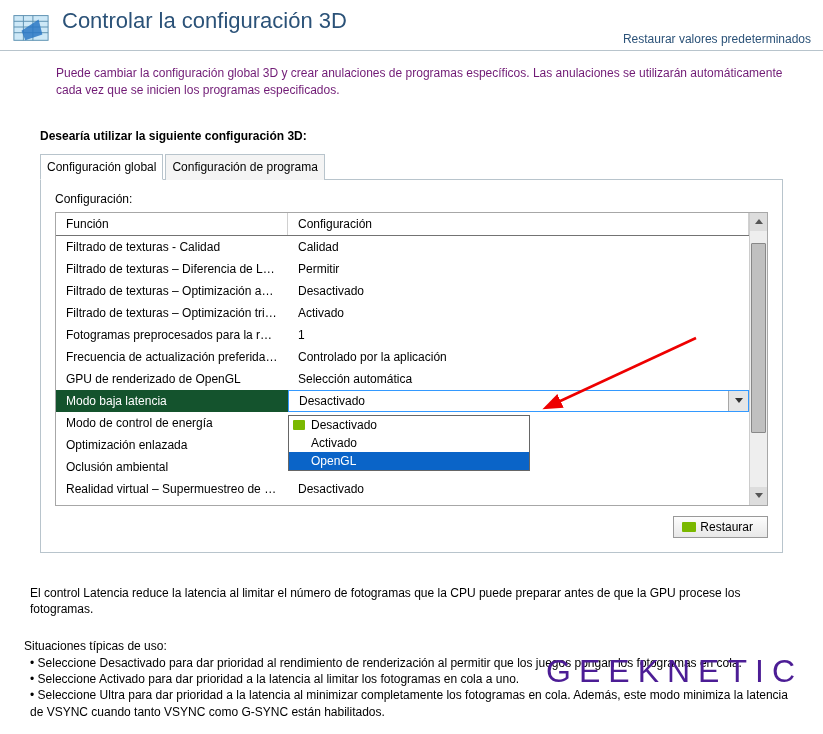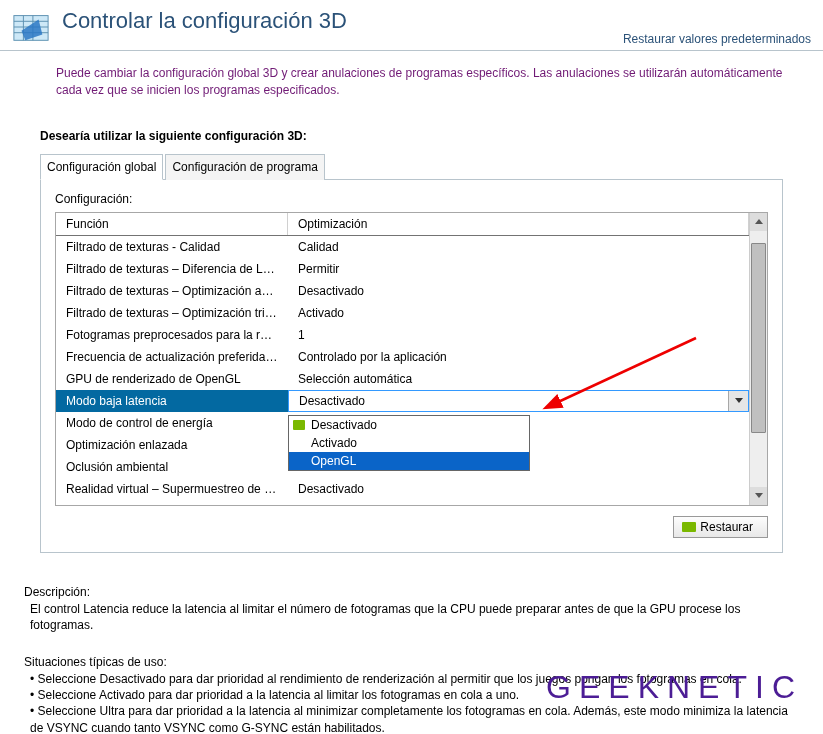--- a/index.html
+++ b/index.html
@@ -18,21 +18,21 @@
   .config-label { font-size: 12px; margin-bottom: 6px; display: block; }
   .grid-wrap { border: 1px solid #a7a7a7; position: relative; height: 294px; display: flex; }
   .grid-body { flex: 1; overflow: hidden; position: relative; }
   .grid-header-row { display: flex; border-bottom: 1px solid #737373; }
   .grid-header-cell { padding: 4px 10px; font-size: 12px; border-right: 1px solid #d0d0d0; }
   .col-func { width: 232px; }
   .col-conf { flex: 1; }
   .grid-rows { }
   .grid-row { display: flex; height: 22px; align-items: center; }
   .grid-cell { padding: 0 10px; font-size: 12px; white-space: nowrap; overflow: hidden; text-overflow: ellipsis; }
-  .grid-row.selected { background: #0369a1; color: #fff; }
+  .grid-row.selected { background: #14532d; color: #fff; }
   .grid-row.selected .col-conf-cell { background: #fff; color: #000; border: 1px solid #3399ff; height: 22px; display: flex; align-items: center; position: relative; }
   .dropdown-btn { position: absolute; right: 0; top: 0; width: 20px; height: 100%; background: #e6e6e6; border-left: 1px solid #a7a7a7; display: flex; align-items: center; justify-content: center; cursor: pointer; }
   .dropdown-btn::after { content: ""; border-left: 4px solid transparent; border-right: 4px solid transparent; border-top: 5px solid #333; }
   .scrollbar { width: 18px; background: #eee; border-left: 1px solid #ccc; position: relative; }
   .scroll-thumb { position: absolute; right: 1px; left: 1px; top: 30px; height: 190px; background: #c0c0c0; border: 1px solid #888; border-radius: 1px; }
   .scroll-arrow { width: 100%; height: 18px; background: #ddd; display:flex; align-items:center; justify-content:center; }
   .scroll-arrow.top::after { content:""; border-left:4px solid transparent; border-right:4px solid transparent; border-bottom:5px solid #555;}
   .scroll-arrow.bot { position:absolute; bottom:0;}
   .scroll-arrow.bot::after { content:""; border-left:4px solid transparent; border-right:4px solid transparent; border-top:5px solid #555;}
   .dropdown-list { position: absolute; left: 232px; top: 202px; width: 242px; background: #fff; border: 1px solid #666; z-index: 10; }
@@ -84,21 +84,21 @@
       <div class="tab">Configuración de programa</div>
     </div>
 
     <div class="tab-panel">
       <span class="config-label">Configuración:</span>
 
       <div class="grid-wrap">
         <div class="grid-body">
           <div class="grid-header-row">
             <div class="grid-header-cell col-func">Función</div>
-            <div class="grid-header-cell col-conf">Optimización</div>
+            <div class="grid-header-cell col-conf">Configuración</div>
           </div>
           <div class="grid-rows" id="grid-rows">
               <div class="grid-row">
                 <div class="grid-cell col-func">Filtrado de texturas - Calidad</div>
                 <div class="grid-cell col-conf">Calidad</div>
               </div>
               <div class="grid-row">
                 <div class="grid-cell col-func">Filtrado de texturas – Diferencia de LOD n...</div>
                 <div class="grid-cell col-conf">Permitir</div>
               </div>
@@ -172,21 +172,20 @@
       <div class="restore-row">
         <button class="restore-btn">
           <span class="nv-sm"></span>
           <span>Restaurar</span>
         </button>
       </div>
     </div>
   </div>
 
   <div class="desc-block">
-    <div class="desc-title">Descripción:</div>
     <div class="desc-text">El control Latencia reduce la latencia al limitar el número de fotogramas que la CPU puede preparar antes de que la GPU procese los fotogramas.</div>
   </div>
 
   <div class="usage-block">
     <div class="usage-title">Situaciones típicas de uso:</div>
     <div class="usage-list" id="usage-list">
         <div>• Seleccione Desactivado para dar prioridad al rendimiento de renderización al permitir que los juegos pongan los fotogramas en cola.</div>
         <div>• Seleccione Activado para dar prioridad a la latencia al limitar los fotogramas en cola a uno.</div>
         <div>• Seleccione Ultra para dar prioridad a la latencia al minimizar completamente los fotogramas en cola. Además, este modo minimiza la latencia de VSYNC cuando tanto VSYNC como G-SYNC están habilitados.</div>
       </div>

